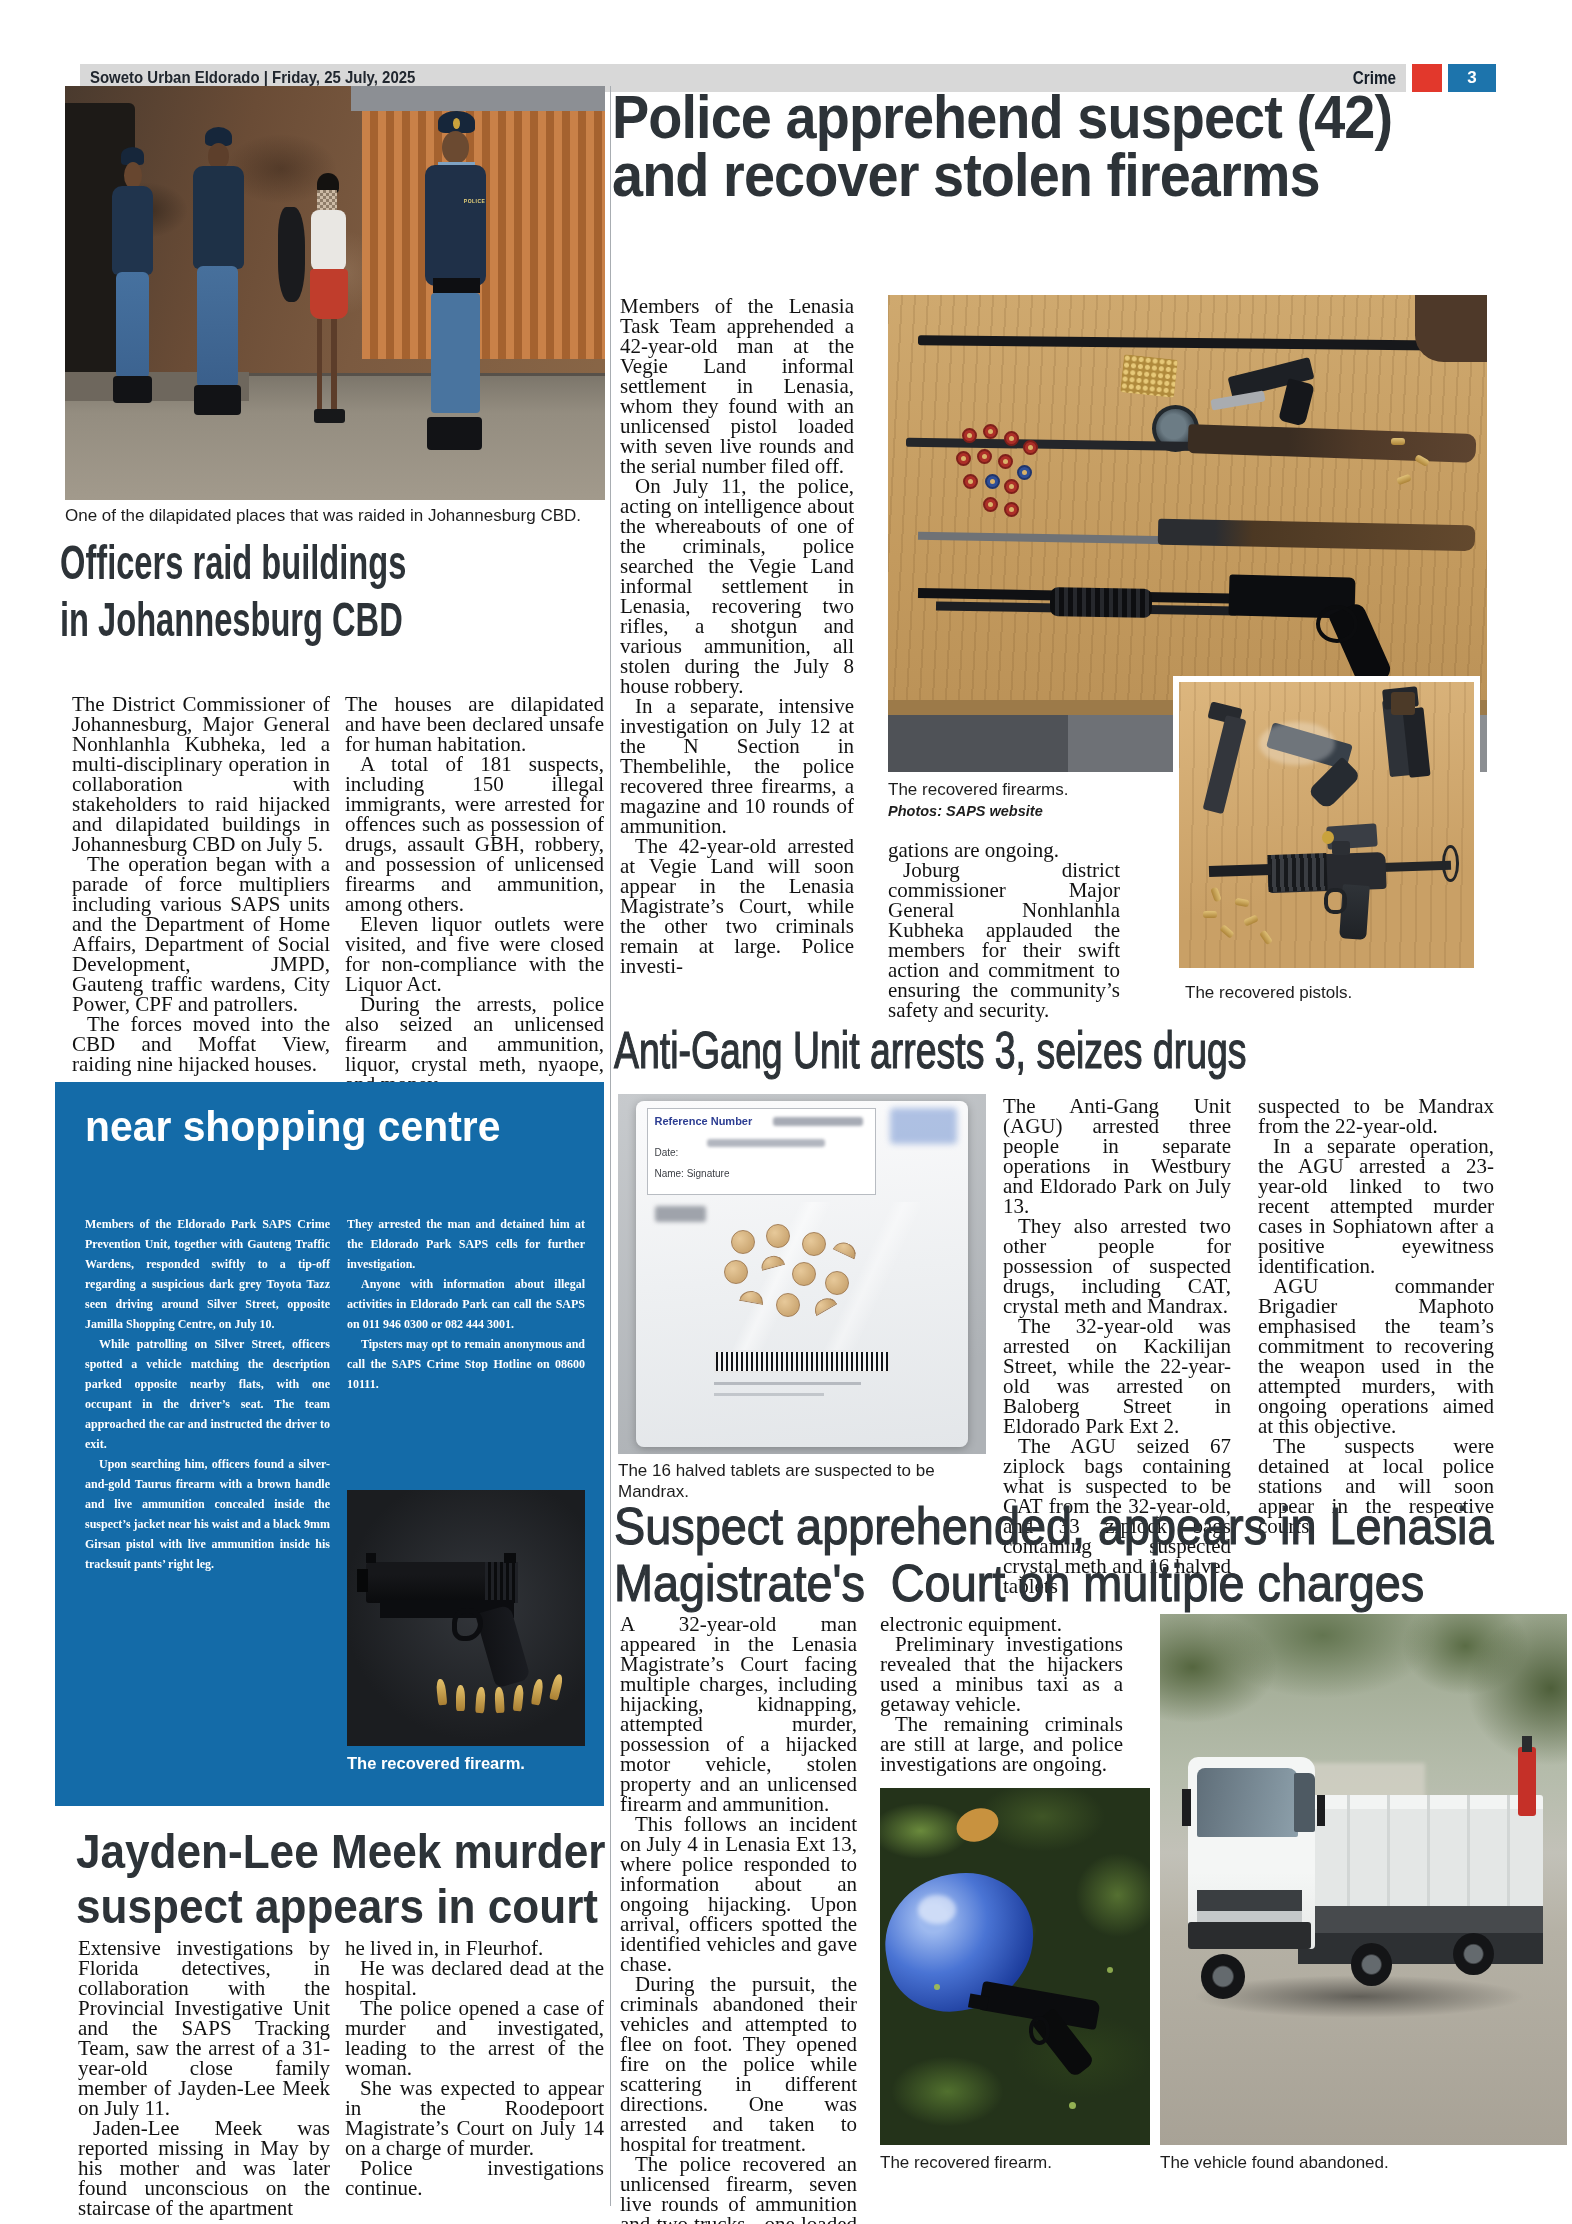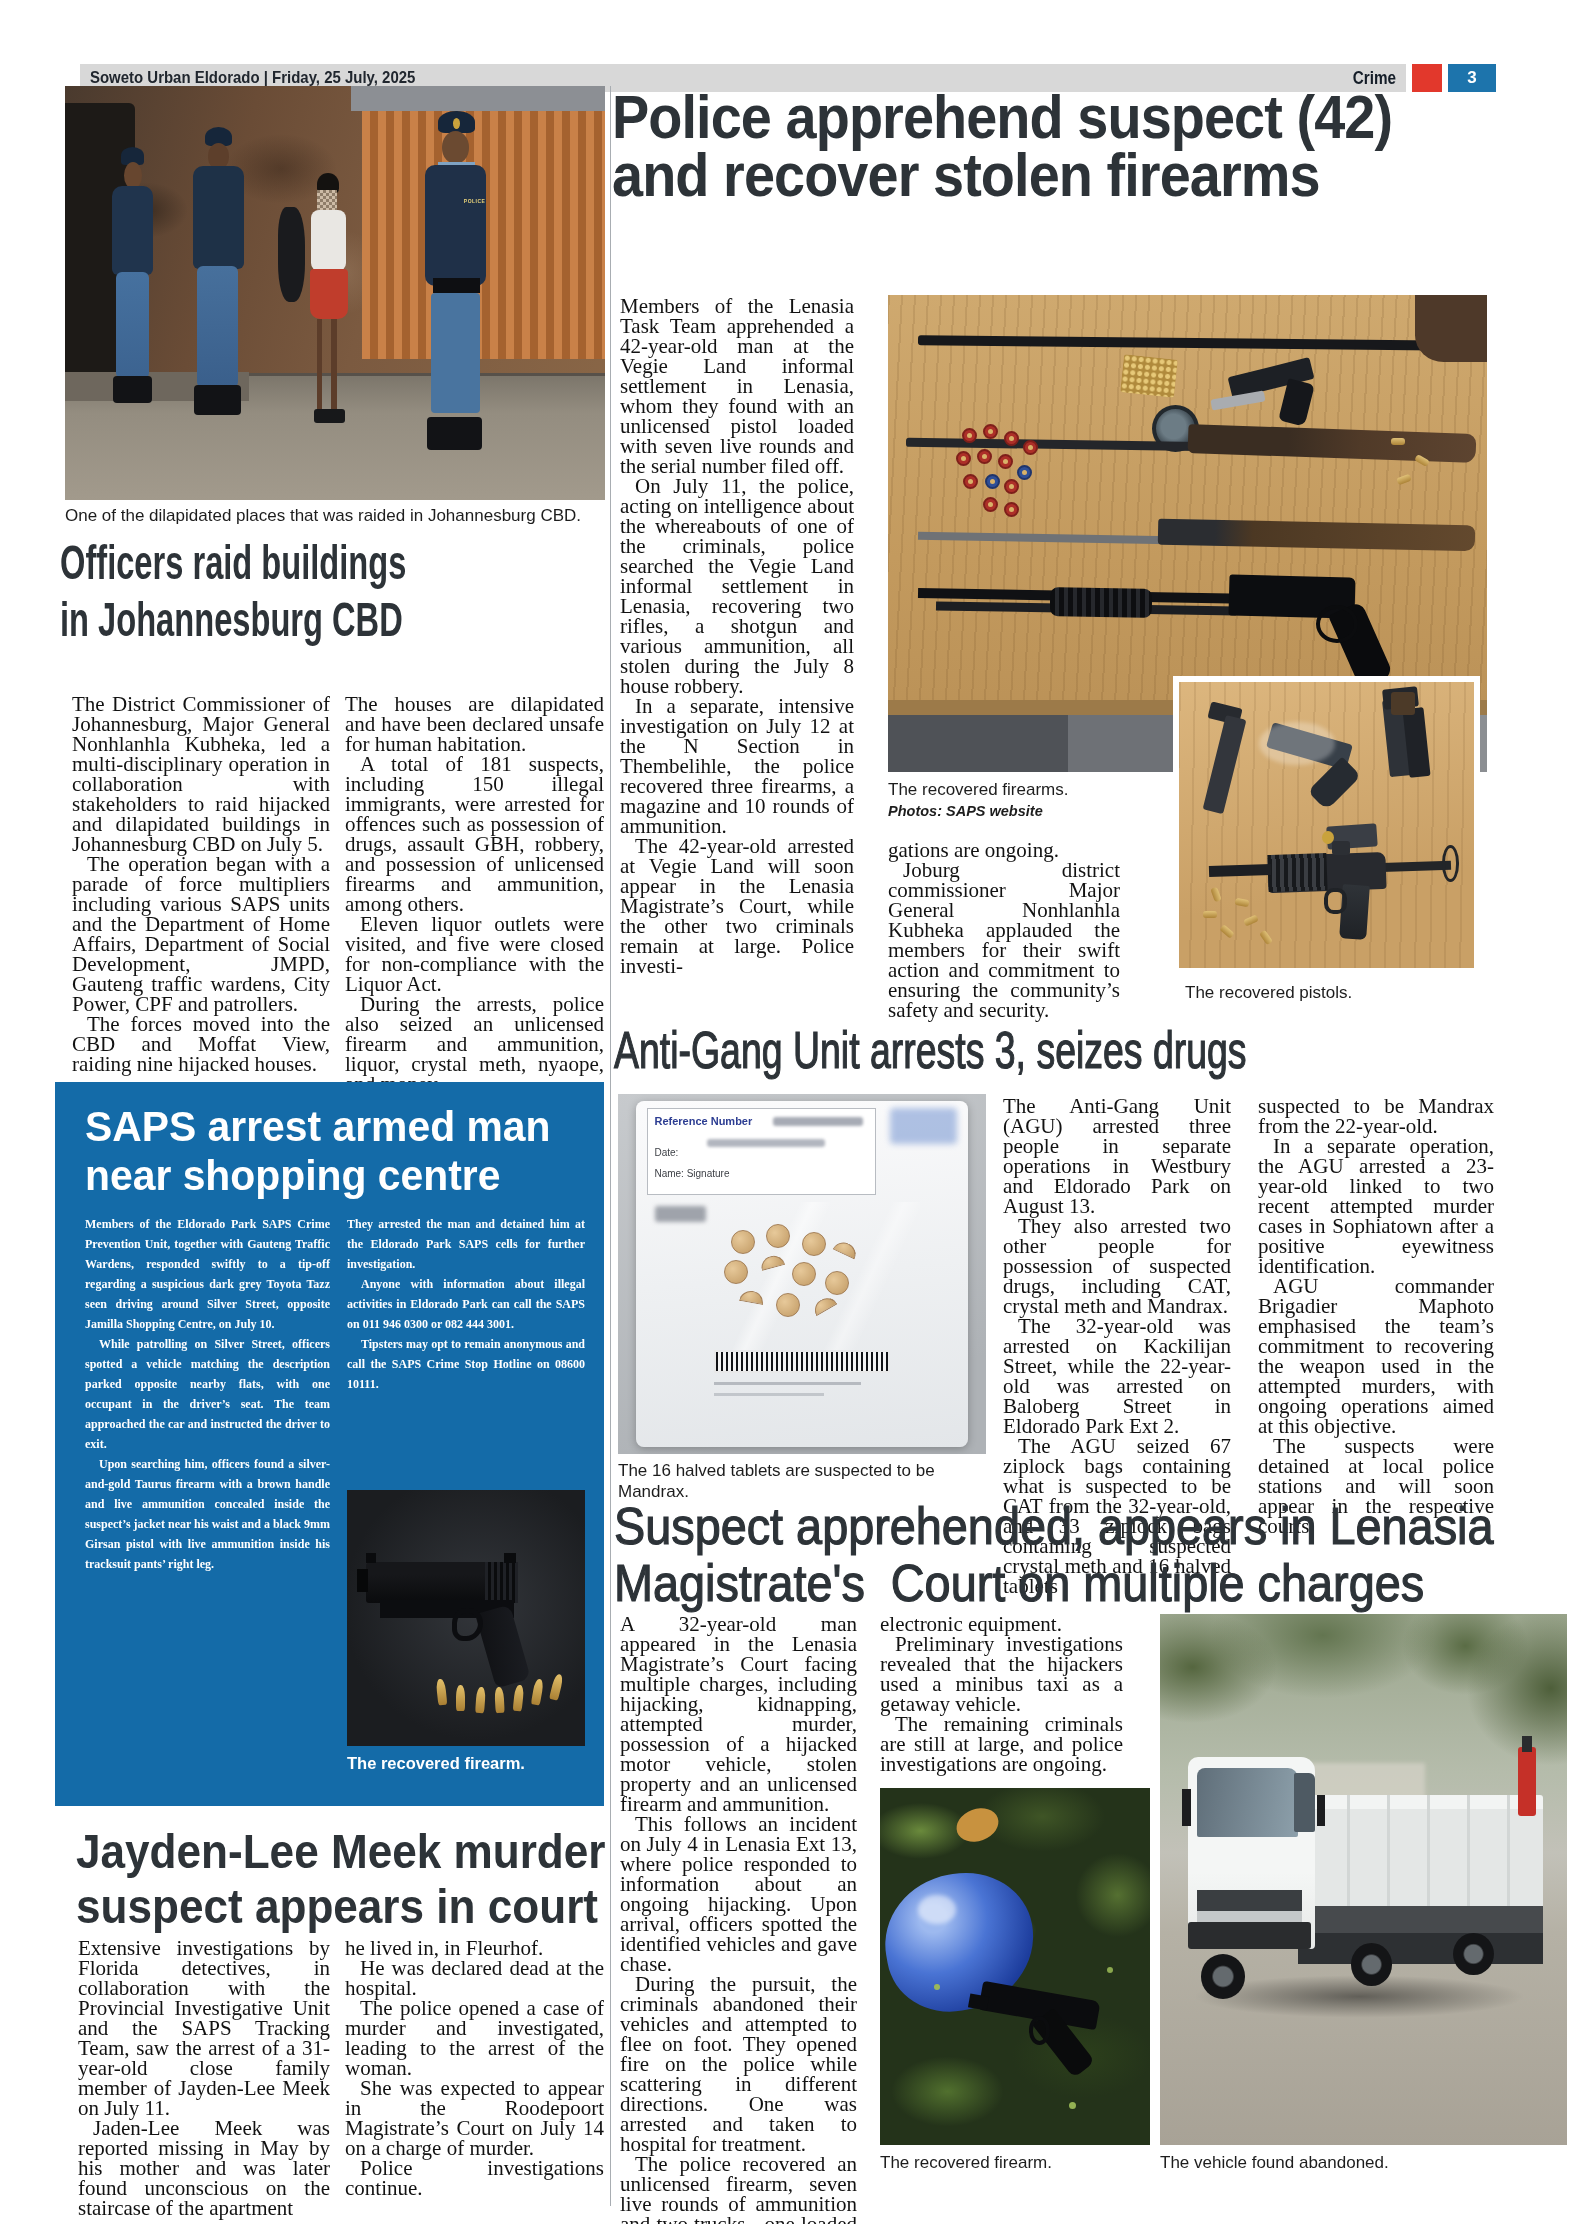--- a/index.html
+++ b/index.html
@@ -290,35 +290,34 @@
       <span class="tab" style="left:34%;top:64%;"></span>
       <span class="tab half" style="left:56%;top:70%;transform:rotate(-30deg);"></span>
     </div>
     <div style="left:26%;top:71%;width:48%;height:6.5%;background:repeating-linear-gradient(90deg,#101114 0 2px,#f3f3f3 2px 5px);border:2px solid #e8e8e8;box-sizing:border-box;"></div>
     <div style="left:26%;top:80%;width:40%;height:3px;background:#b6bac0;"></div>
     <div style="left:26%;top:83%;width:30%;height:3px;background:#c2c6cb;"></div>
   </div>
   <div class="abs cap" style="left:618px;top:1460px;width:368px;">The 16 halved tablets are suspected to be Mandrax.</div>
 
   <div class="abs col" style="left:1003px;top:1096px;width:228px;">
-      <p>The Anti-Gang Unit (AGU) arrested three people in separate operations in Westbury and Eldorado Park on August 13.</p>
+      <p>The Anti-Gang Unit (AGU) arrested three people in separate operations in Westbury and Eldorado Park on July 13.</p>
       <p>They also arrested two other people for possession of suspected drugs, including CAT, crystal meth and Mandrax.</p>
       <p>The 32-year-old was arrested on Kackilijan Street, while the 22-year-old was arrested on Baloberg Street in Eldorado Park Ext 2.</p>
       <p>The AGU seized 67 ziplock bags containing what is suspected to be CAT from the 32-year-old, and 33 ziplock bags containing suspected crystal meth and 16 halved tablets</p>
     </div>
   <div class="abs col" style="left:1258px;top:1096px;width:236px;">
       <p>suspected to be Mandrax from the 22-year-old.</p>
       <p>In a separate operation, the AGU arrested a 23-year-old linked to two recent attempted murder cases in Sophiatown after a positive eyewitness identification.</p>
       <p>AGU commander Brigadier Maphoto emphasised the team’s commitment to recovering the weapon used in the attempted murders, with ongoing operations aimed at this objective.</p>
       <p>The suspects were detained at local police stations and will soon appear in the respective courts.</p>
     </div>
 
   <div class="abs" id="bluebox">
     <div class="abs hl" id="bb-title" style="color:#fff;">
-      <span class="ln"><span class="tx">SAPS arrest armed man</span></span>
       <span class="ln"><span class="tx">near shopping centre</span></span>
     </div>
     <div class="abs bbcol" style="left:30px;top:132px;width:245px;">
         <p>Members of the Eldorado Park SAPS Crime Prevention Unit, together with Gauteng Traffic Wardens, responded swiftly to a tip-off regarding a suspicious dark grey Toyota Tazz seen driving around Silver Street, opposite Jamilla Shopping Centre, on July 10.</p>
         <p>While patrolling on Silver Street, officers spotted a vehicle matching the description parked opposite nearby flats, with one occupant in the driver’s seat. The team approached the car and instructed the driver to exit.</p>
         <p>Upon searching him, officers found a silver-and-gold Taurus firearm with a brown handle and live ammunition concealed inside the suspect’s jacket near his waist and a black 9mm Girsan pistol with live ammunition inside his tracksuit pants’ right leg.</p>
       </div>
     <div class="abs bbcol" style="left:292px;top:132px;width:238px;">
         <p>They arrested the man and detained him at the Eldorado Park SAPS cells for further investigation.</p>
         <p>Anyone with information about illegal activities in Eldorado Park can call the SAPS on 011 946 0300 or 082 444 3001.</p>

